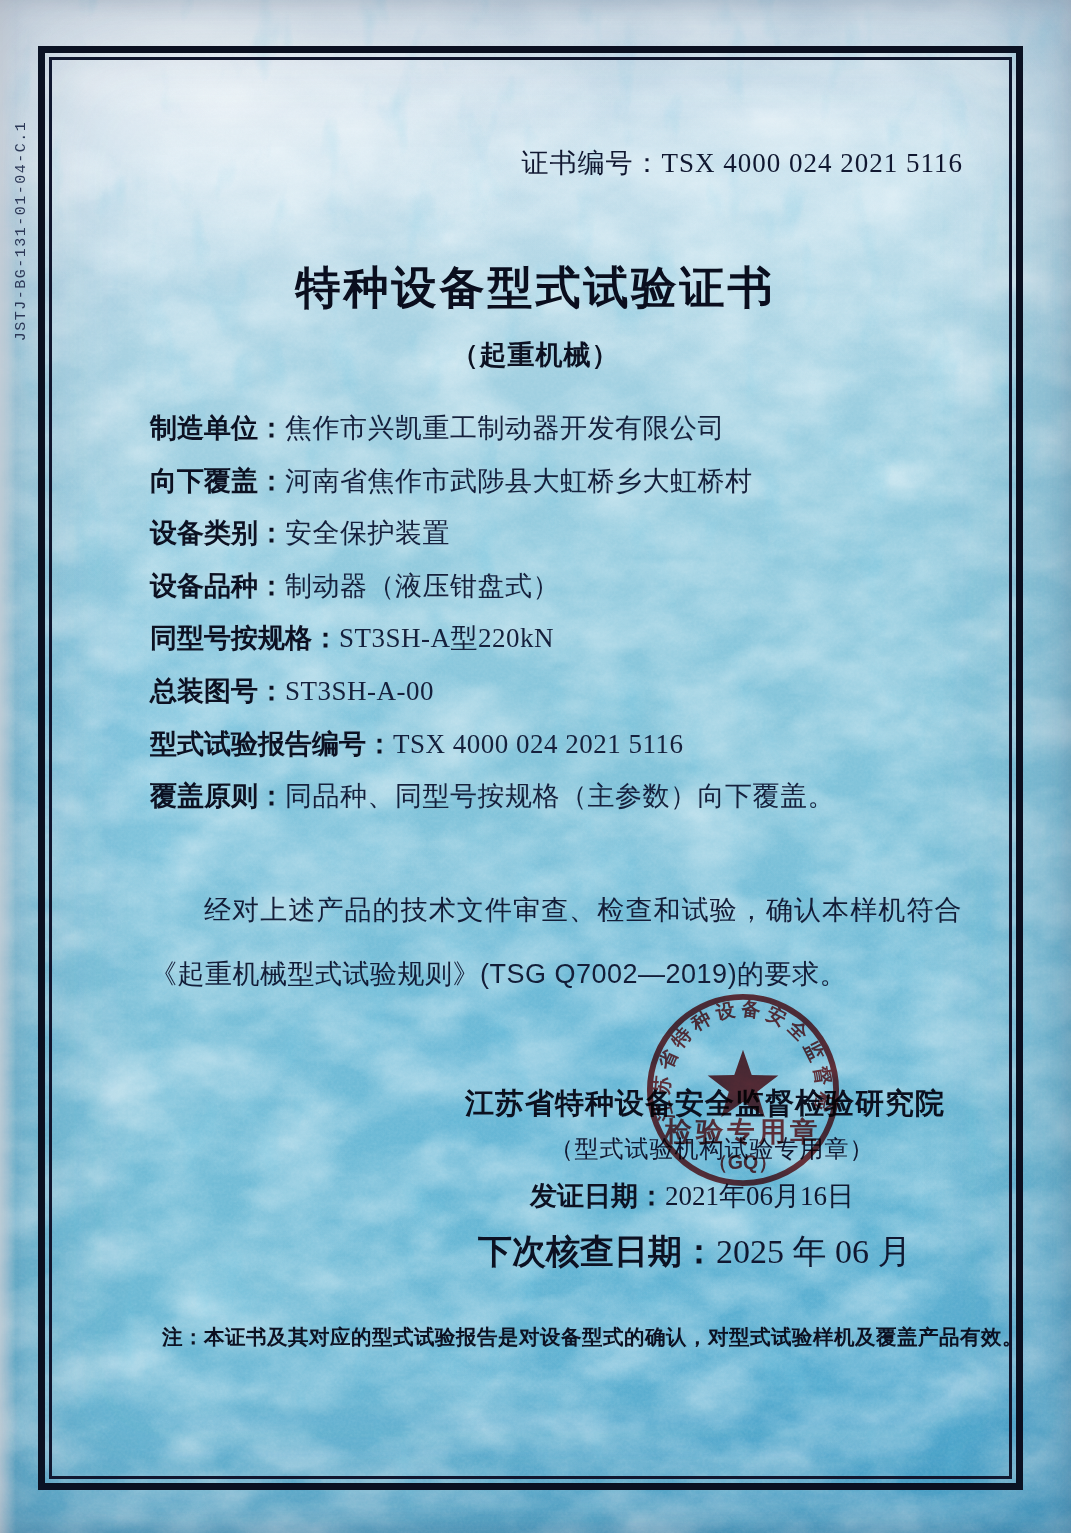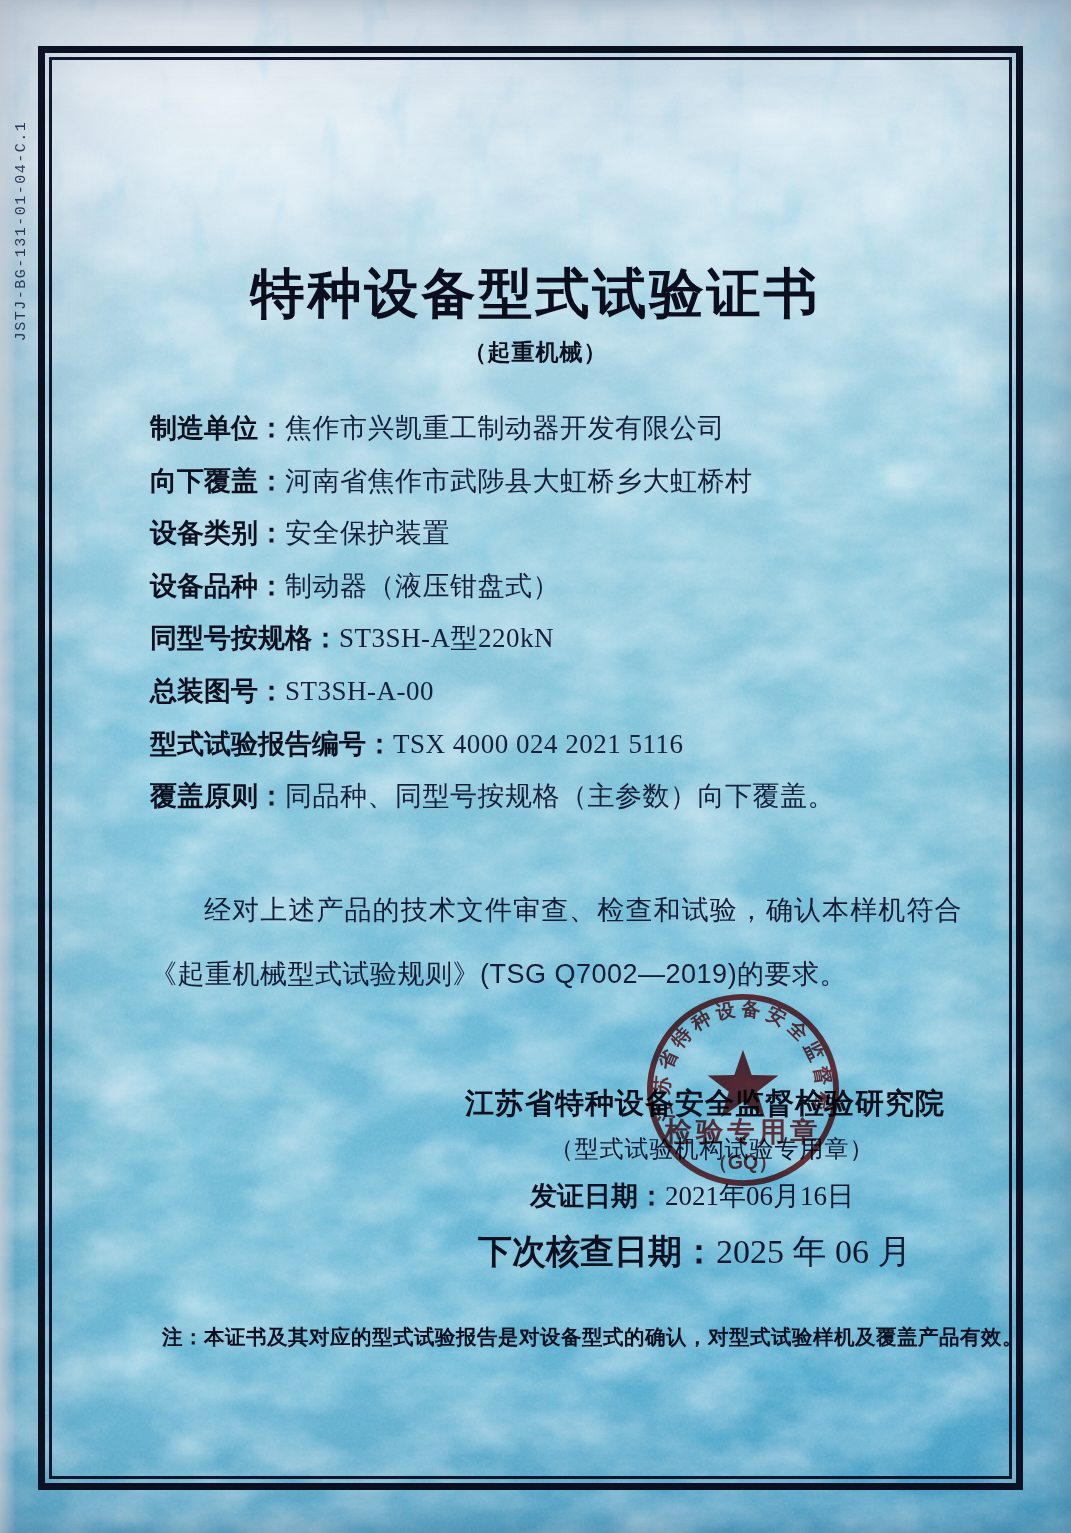--- a/index.html
+++ b/index.html
@@ -32,25 +32,25 @@
     font-family:"Liberation Mono","DejaVu Sans Mono",monospace;
     font-size:15px;letter-spacing:1.5px;color:#303a58;text-align:center;
   }
   .cert-no{
     position:absolute;top:145px;right:108px;
     font-family:"Liberation Serif","DejaVu Serif",serif;
     font-size:27px;color:#101730;letter-spacing:1px;white-space:nowrap;
   }
   .title{
     position:absolute;top:258px;left:0;width:1071px;text-align:center;
-    font-size:54px;font-weight:bold;color:#0a0e1e;letter-spacing:3px;
+    font-size:45px;font-weight:bold;color:#0a0e1e;letter-spacing:3px;
   }
   .subtitle{
     position:absolute;top:337px;left:0;width:1071px;text-align:center;
-    font-size:23px;font-weight:bold;color:#0c1122;letter-spacing:1px;
+    font-size:27px;font-weight:bold;color:#0c1122;letter-spacing:1px;
   }
   .fields{position:absolute;top:402px;left:150px;right:124px;}
   .field-row{line-height:52.6px;font-size:27px;white-space:nowrap;}
   .field-label{font-weight:bold;color:#0c1122;}
   .field-value{
     font-family:"Liberation Serif","DejaVu Serif",serif;
     color:#15203c;letter-spacing:0.5px;
   }
   .statement{
     position:absolute;top:878px;left:150px;width:812px;
@@ -113,20 +113,21 @@
   </svg>
 
   <div class="edge-light"></div>
 
   <div class="frame">
     <div class="frame-inner"></div>
   </div>
 
   <div class="doc-code">JSTJ-BG-131-01-04-C.1</div>
 
+  <div class="cert-no"><span>证书编号：</span><span>TSX 4000 024 2021 5116</span></div>
 
   <div class="title">特种设备型式试验证书</div>
   <div class="subtitle">（起重机械）</div>
 
   <div class="fields">
     <div class="field-row"><span class="field-label">制造单位：</span><span class="field-value">焦作市兴凯重工制动器开发有限公司</span></div>
     <div class="field-row"><span class="field-label">向下覆盖：</span><span class="field-value">河南省焦作市武陟县大虹桥乡大虹桥村</span></div>
     <div class="field-row"><span class="field-label">设备类别：</span><span class="field-value">安全保护装置</span></div>
     <div class="field-row"><span class="field-label">设备品种：</span><span class="field-value">制动器（液压钳盘式）</span></div>
     <div class="field-row"><span class="field-label">同型号按规格：</span><span class="field-value">ST3SH-A型220kN</span></div>

